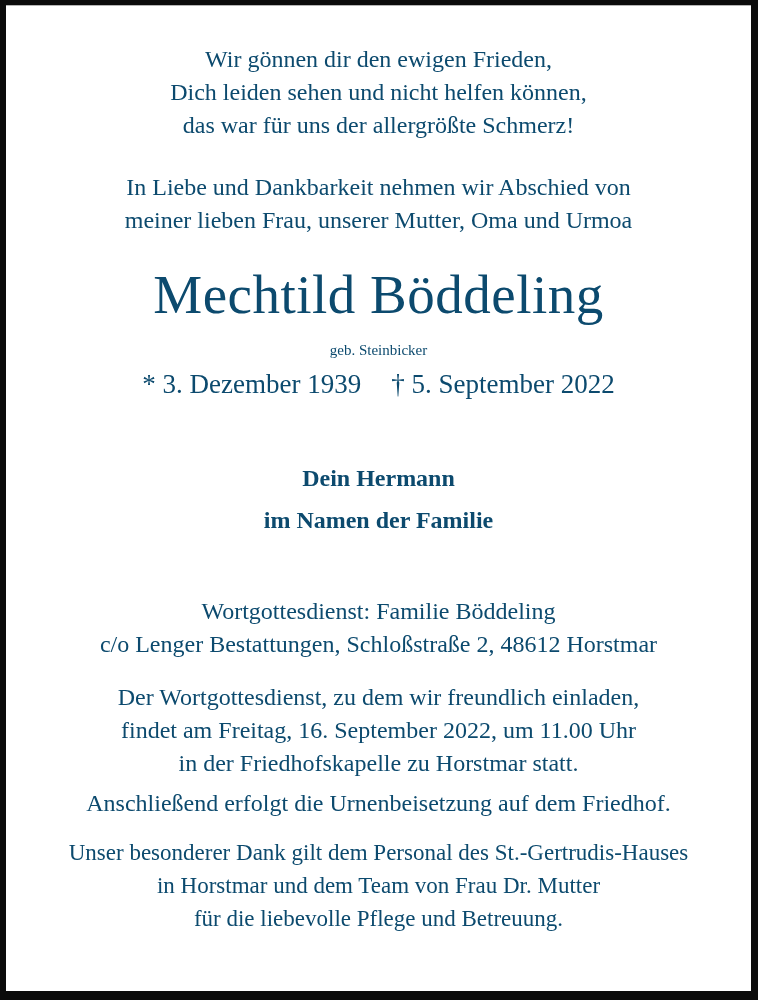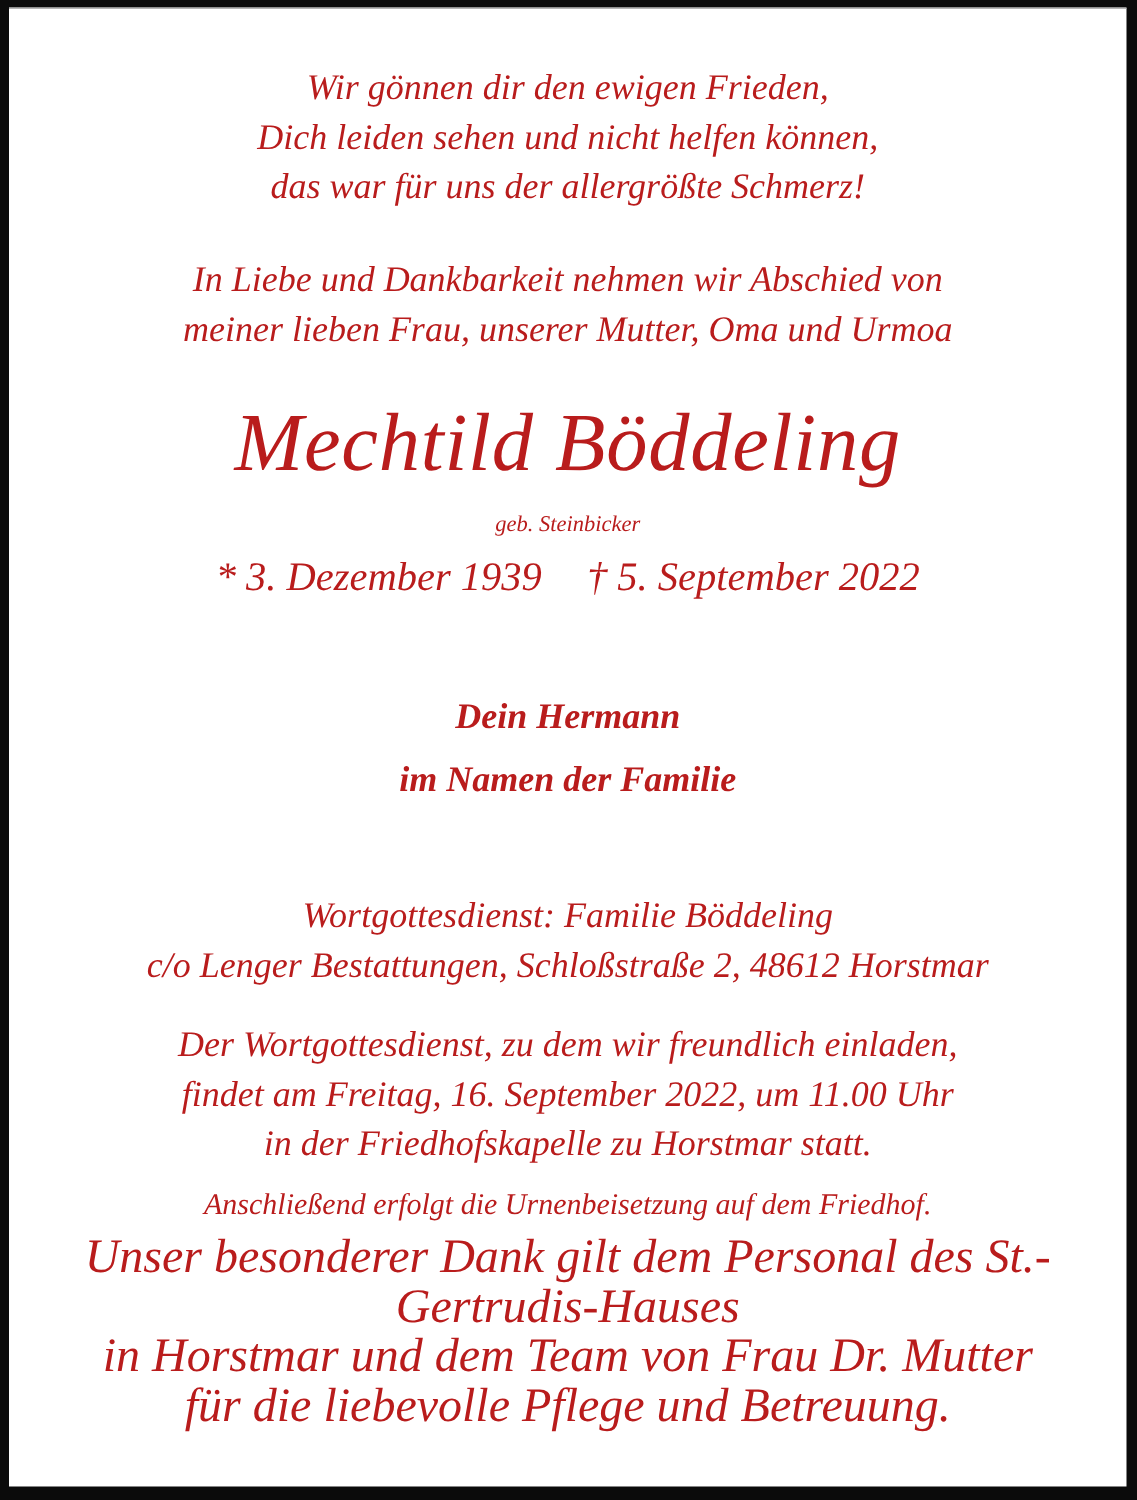--- a/index.html
+++ b/index.html
@@ -5,27 +5,26 @@
   * { margin: 0; padding: 0; box-sizing: border-box; }
   html, body {
     background: #ffffff;
     font-family: "Liberation Serif", "DejaVu Serif", serif;
   }
   .page {
     position: relative;
     width: 758px;
     height: 1000px;
     background: #ffffff;
-    color: #b91c1c;
+    color: #0c4a6e;
     border-top: 5px solid #0b0b0b;
     border-left: 6px solid #0b0b0b;
     border-right: 7px solid #0b0b0b;
     border-bottom: 9px solid #0b0b0b;
     overflow: hidden;
-    font-style: italic;
   }
   .scan-line {
     height: 1px;
     background: #b5b5b5;
     width: 100%;
   }
   .block { text-align: center; }
   .poem {
     margin-top: 37px;
     font-size: 24px;
@@ -66,26 +65,26 @@
     font-size: 24px;
     line-height: 33px;
   }
   .service {
     margin-top: 20px;
     font-size: 24px;
     line-height: 33px;
   }
   .burial {
     margin-top: 7px;
-    font-size: 20px;
+    font-size: 24px;
     line-height: 33px;
   }
   .thanks {
-    margin-top: 1px;
-    font-size: 32px;
+    margin-top: 16px;
+    font-size: 23px;
     line-height: 33px;
   }
 </style>
 </head>
 <body>
 
 <div class="page">
   <div class="scan-line"></div>
 
   <div class="block poem">

